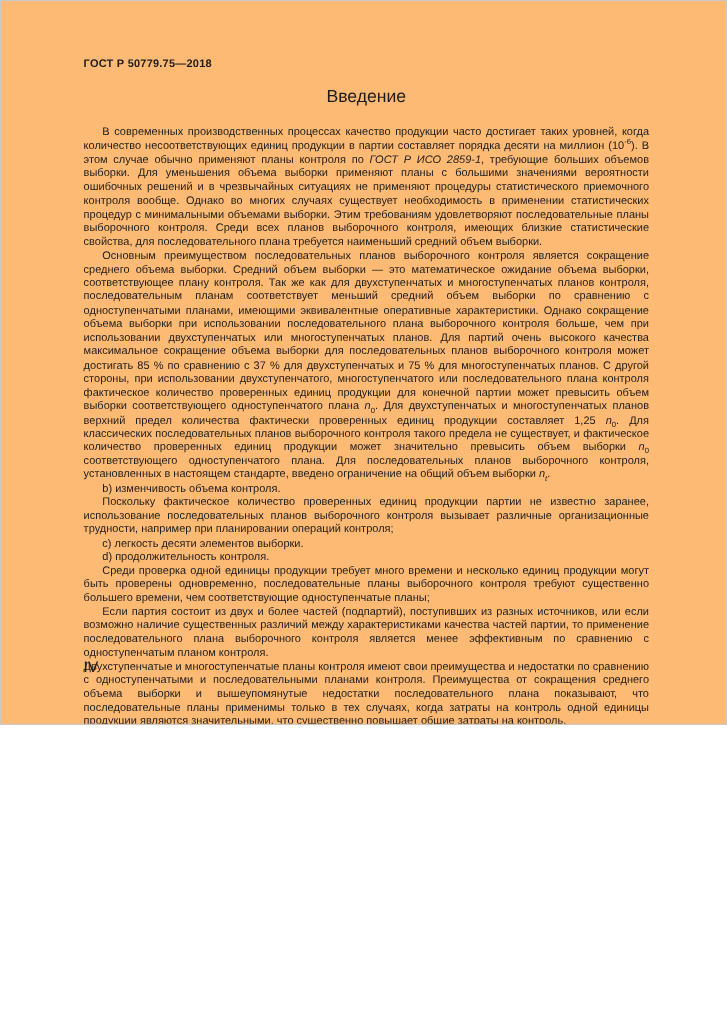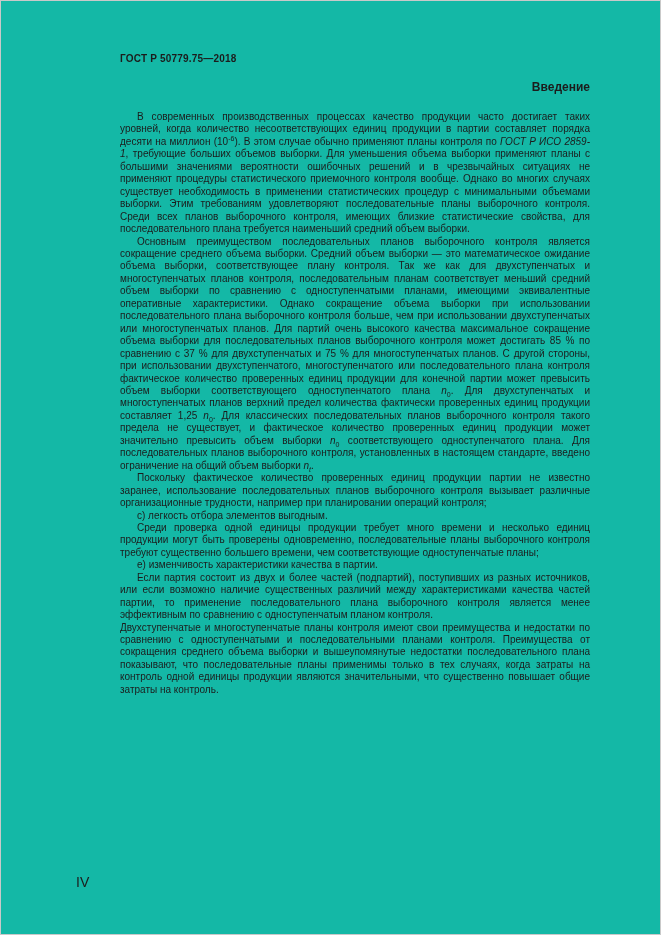--- a/index.html
+++ b/index.html
@@ -3,43 +3,42 @@
 <meta charset="utf-8">
 <style>
   html, body {
     margin: 0;
     padding: 0;
     background: #ffffff;
   }
   .page {
     position: relative;
     width: 661px;
-    height: 935px;
+    height: 659px;
     box-sizing: border-box;
-    background: #14b8a6;
+    background: #fdba74;
     border: 1px solid #c9c9c9;
     font-family: "Liberation Sans", "DejaVu Sans", sans-serif;
     color: #1c1c1c;
     overflow: hidden;
-    padding-left: 44px;
   }
   .page-inner {
     box-sizing: border-box;
     padding: 52px 70px 0 75px;
   }
   .doc-code {
     font-size: 10px;
     font-weight: bold;
     letter-spacing: 0.2px;
   }
   .doc-title {
     margin: 16px 0 17px 0;
-    text-align: right;
-    font-size: 12px;
-    font-weight: bold;
+    text-align: center;
+    font-size: 16px;
+    font-weight: normal;
   }
   .paragraphs p {
     margin: 0;
     font-size: 10px;
     line-height: 12.45px;
     text-align: justify;
   }
   .paragraphs p.indent {
     text-indent: 17px;
   }
@@ -61,22 +60,23 @@
 </head>
 <body>
 
 <div class="page">
   <div class="page-inner">
     <div class="doc-code">ГОСТ Р 50779.75—2018</div>
     <div class="doc-title">Введение</div>
     <div class="paragraphs">
         <p class="indent"><span>В современных производственных процессах качество продукции часто достигает таких уровней, когда количество несоответствующих единиц продукции в партии составляет порядка десяти на миллион (10</span><sup>-6</sup><span>). В этом случае обычно применяют планы контроля по </span><span style="font-style: italic;">ГОСТ Р ИСО 2859-1</span><span>, требующие больших объемов выборки. Для уменьшения объема выборки применяют планы с большими значениями вероятности ошибочных решений и в чрезвычайных ситуациях не применяют процедуры статистического приемочного контроля вообще. Однако во многих случаях существует необходимость в применении статистических процедур с минимальными объемами выборки. Этим требованиям удовлетворяют последовательные планы выборочного контроля. Среди всех планов выборочного контроля, имеющих близкие статистические свойства, для последовательного плана требуется наименьший средний объем выборки.</span></p>
         <p class="indent"><span>Основным преимуществом последовательных планов выборочного контроля является сокращение среднего объема выборки. Средний объем выборки — это математическое ожидание объема выборки, соответствующее плану контроля. Так же как для двухступенчатых и многоступенчатых планов контроля, последовательным планам соответствует меньший средний объем выборки по сравнению с одноступенчатыми планами, имеющими эквивалентные оперативные характеристики. Однако сокращение объема выборки при использовании последовательного плана выборочного контроля больше, чем при использовании двухступенчатых или многоступенчатых планов. Для партий очень высокого качества максимальное сокращение объема выборки для последовательных планов выборочного контроля может достигать 85 % по сравнению с 37 % для двухступенчатых и 75 % для многоступенчатых планов. С другой стороны, при использовании двухступенчатого, многоступенчатого или последовательного плана контроля фактическое количество проверенных единиц продукции для конечной партии может превысить объем выборки соответствующего одноступенчатого плана </span><span style="font-style: italic;">n</span><sub>0</sub><span>. Для двухступенчатых и многоступенчатых планов верхний предел количества фактически проверенных единиц продукции составляет 1,25 </span><span style="font-style: italic;">n</span><sub>0</sub><span>. Для классических последовательных планов выборочного контроля такого предела не существует, и фактическое количество проверенных единиц продукции может значительно превысить объем выборки </span><span style="font-style: italic;">n</span><sub>0</sub><span> соответствующего одноступенчатого плана. Для последовательных планов выборочного контроля, установленных в настоящем стандарте, введено ограничение на общий объем выборки </span><span style="font-style: italic;">n</span><sub style="font-style: italic;">t</sub><span>.</span></p>
+        <p class="indent"><span>b) изменчивость объема контроля.</span></p>
         <p class="indent"><span>Поскольку фактическое количество проверенных единиц продукции партии не известно заранее, использование последовательных планов выборочного контроля вызывает различные организационные трудности, например при планировании операций контроля;</span></p>
-        <p class="indent"><span>c) легкость отбора элементов выгодным.</span></p>
+        <p class="indent"><span>c) легкость десяти элементов выборки.</span></p>
+        <p class="indent"><span>d) продолжительность контроля.</span></p>
         <p class="indent"><span>Среди проверка одной единицы продукции требует много времени и несколько единиц продукции могут быть проверены одновременно, последовательные планы выборочного контроля требуют существенно большего времени, чем соответствующие одноступенчатые планы;</span></p>
-        <p class="indent"><span>e) изменчивость характеристики качества в партии.</span></p>
         <p class="indent"><span>Если партия состоит из двух и более частей (подпартий), поступивших из разных источников, или если возможно наличие существенных различий между характеристиками качества частей партии, то применение последовательного плана выборочного контроля является менее эффективным по сравнению с одноступенчатым планом контроля.</span></p>
         <p class=""><span>Двухступенчатые и многоступенчатые планы контроля имеют свои преимущества и недостатки по сравнению с одноступенчатыми и последовательными планами контроля. Преимущества от сокращения среднего объема выборки и вышеупомянутые недостатки последовательного плана показывают, что последовательные планы применимы только в тех случаях, когда затраты на контроль одной единицы продукции являются значительными, что существенно повышает общие затраты на контроль.</span></p>
       </div>
   </div>
   <div class="page-num">IV</div>
 </div>
 
 </body></html>

